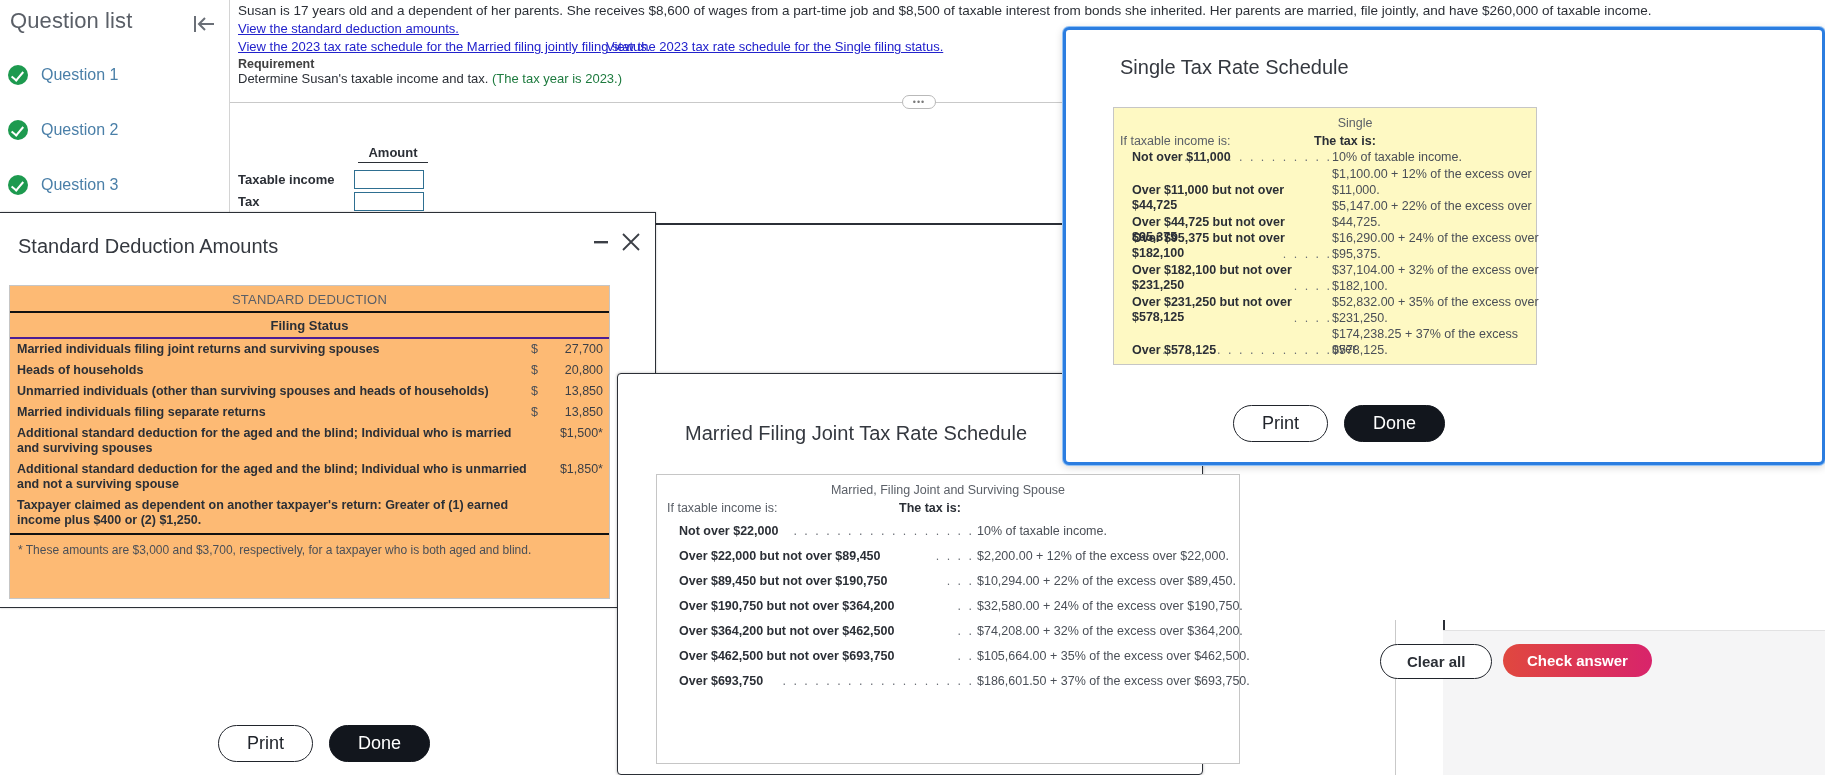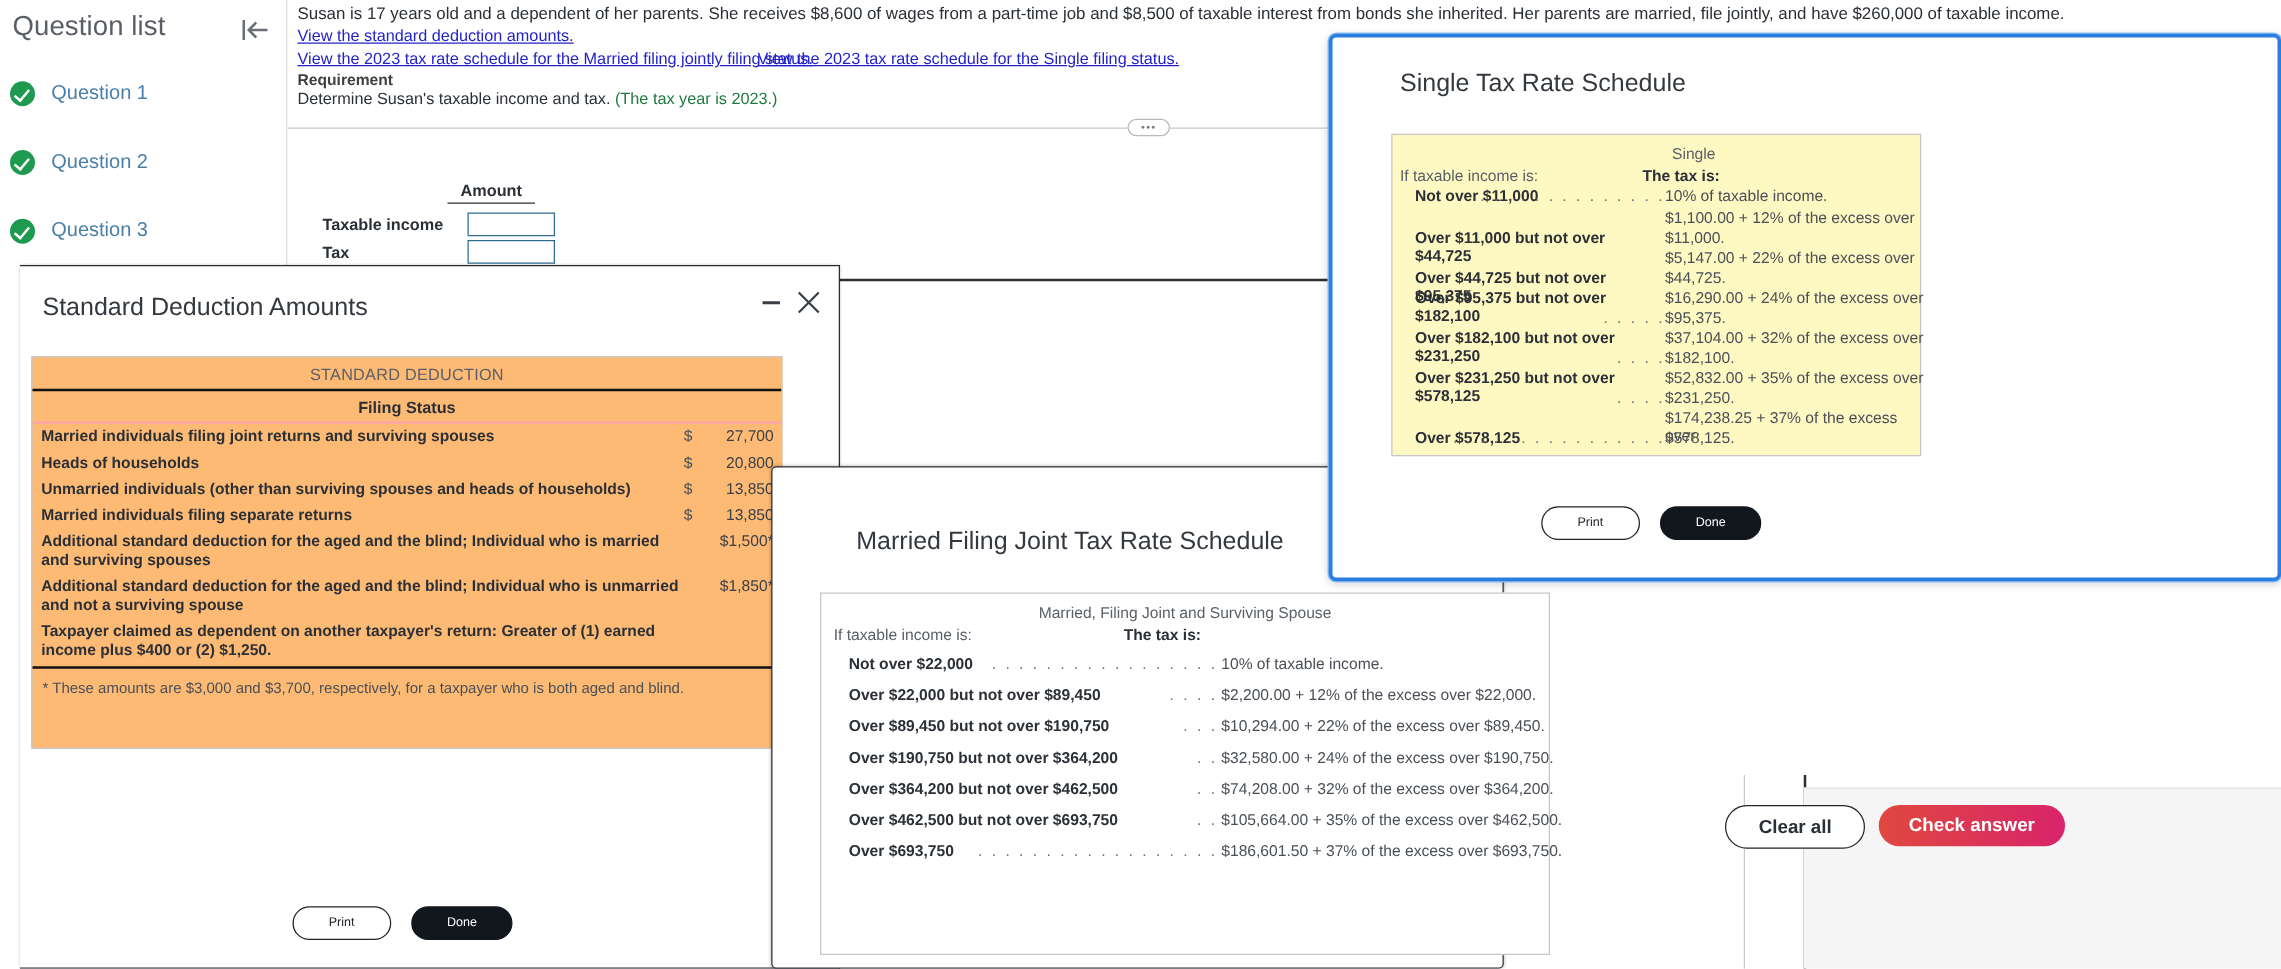--- a/index.html
+++ b/index.html
@@ -69,21 +69,21 @@
   }
   .req-year { color: #1d7a3e; }
 
   .answer-table { position: absolute; left: 8px; top: 145px; }
   .amt-head {
     position: absolute; left: 120px; top: 0;
     width: 70px; text-align: center;
     font-size: 13px; font-weight: bold; color: #2b2f36;
     border-bottom: 1.5px solid #2b2f36; padding-bottom: 2px;
   }
-  .arow { position: absolute; display: flex; align-items: center; margin-left: 20px; }
+  .arow { position: absolute; display: flex; align-items: center; }
   .arow1 { top: 25px; } .arow2 { top: 47px; }
   .arow .rlabel { width: 116px; font-size: 13px; font-weight: bold; color: #2b2f36; }
   .arow input {
     width: 70px; height: 19px;
     border: 1px solid #2e6f91; background: #fff;
     outline: none; font-size: 13px; padding: 0 3px;
     font-family: "Liberation Sans", sans-serif;
   }
 
   .divider-handle {
@@ -100,49 +100,49 @@
   .pane-bottom-rule {
     position: absolute; left: 0; top: 223px; width: 1595px;
     height: 2px; background: #2b2f36;
   }
 
   
   .dialog { position: absolute; background: #fff; }
   .dlg-title { font-size: 20px; color: #34383f; font-weight: 400; }
   .dlg-btn-row { position: absolute; display: flex; gap: 16px; }
   .btn {
-    font-size: 10px; border-radius: 20px; cursor: pointer;
+    font-size: 18px; border-radius: 20px; cursor: pointer;
     padding: 7px 28px; font-family: "Liberation Sans", sans-serif;
   }
   .btn-print { background: #fff; border: 1px solid #20242b; color: #20242b; }
   .btn-done { background: #12161d; border: 1px solid #12161d; color: #fff; }
   .win-min, .win-close { position: absolute; cursor: pointer; }
 
   
   #dlg-std {
-    left: 16px; top: 212px; width: 656px; height: 563px;
+    left: 0; top: 212px; width: 656px; height: 396px;
     border: 1px solid #2b2f36; border-left: none;
     box-shadow: 0 0 2px rgba(0,0,0,.25);
   }
   #dlg-std .dlg-title { position: absolute; left: 18px; top: 22px; }
   #dlg-std .win-min { left: 592px; top: 20px; }
   #dlg-std .win-close { left: 620px; top: 18px; }
   .std-box {
     position: absolute; left: 9px; top: 72px;
     width: 601px; height: 314px;
     border: 1px solid #c6c6c6; background: #fdba74;
   }
   .std-caption {
     text-align: center; font-size: 13px; color: #5a5f67;
     padding: 6px 0 4px; border-bottom: 2px solid #111;
     letter-spacing: .2px;
   }
   .std-subhead {
     text-align: center; font-size: 13px; font-weight: bold;
-    color: #2b2f36; padding: 5px 0 4px; border-bottom: 2px solid #fca5a5;
+    color: #2b2f36; padding: 5px 0 4px; border-bottom: 2px solid #4c1d95;
   }
   .std-rows { padding: 0; }
   .std-row {
     display: flex; align-items: flex-start;
     font-size: 12.5px; font-weight: bold; color: #2b2f36;
     padding: 3px 6px 3px 7px; line-height: 15px;
   }
   .std-row .sd-name { flex: 1; }
   .std-row .sd-dollar { width: 14px; text-align: left; font-weight: normal; color: #4a4f57;}
   .std-row .sd-amt { width: 58px; text-align: right; font-weight: normal; color: #3b3f46; }

